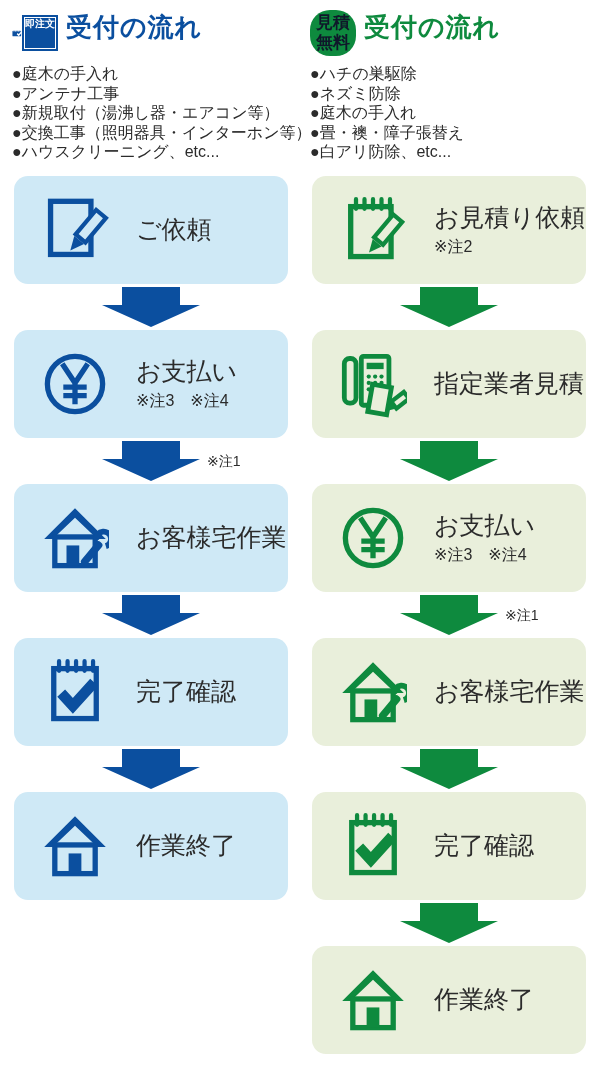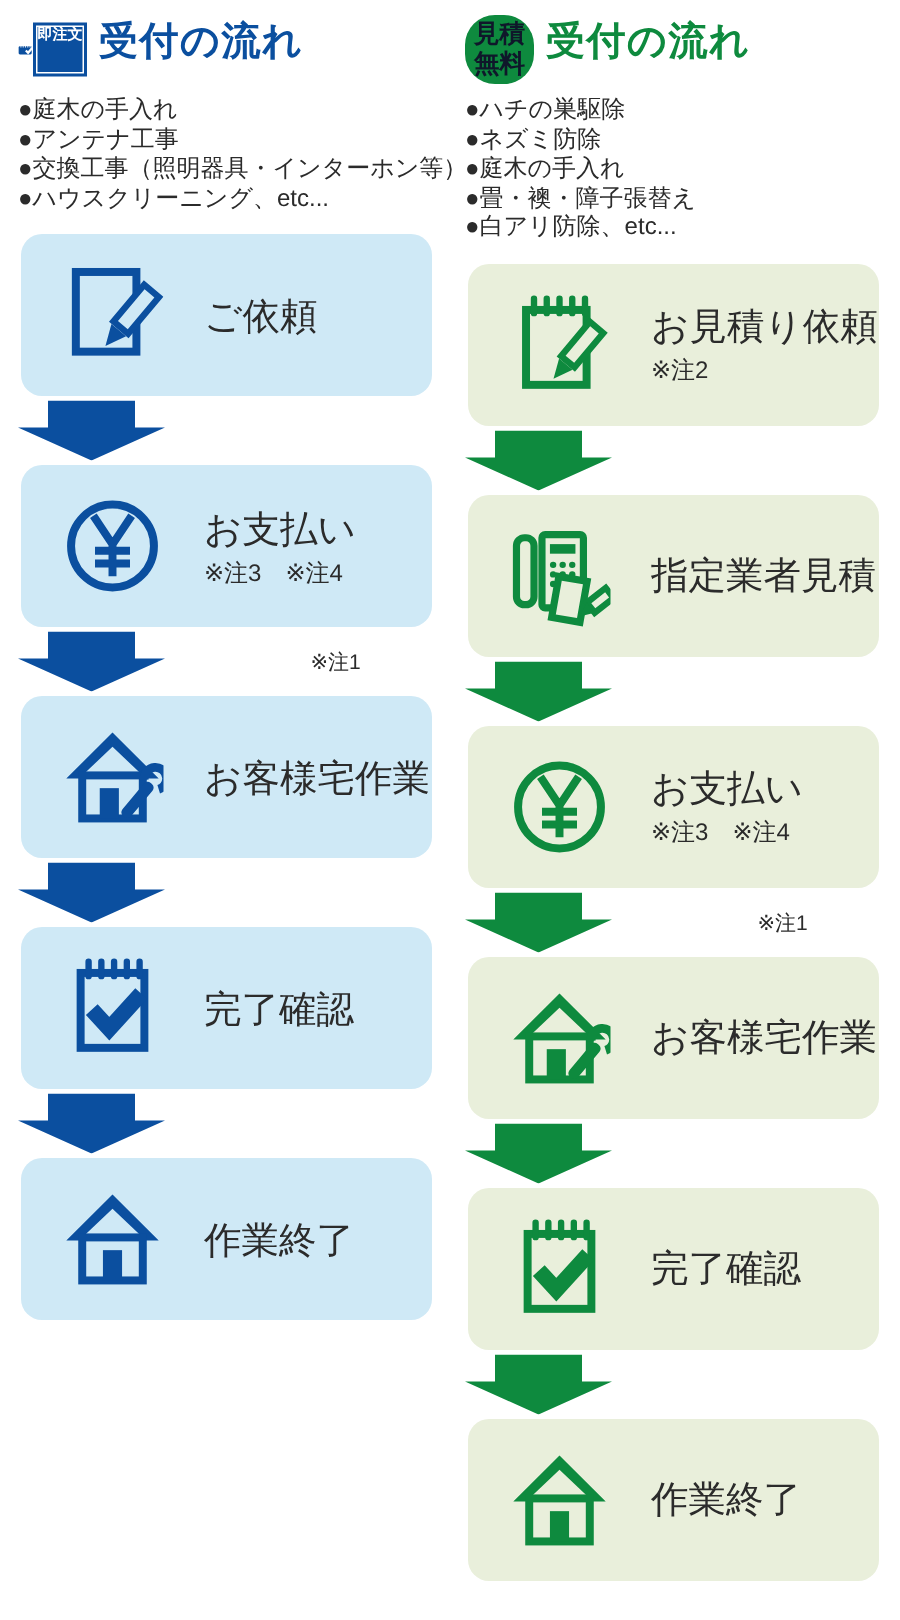--- a/index.html
+++ b/index.html
@@ -41,21 +41,21 @@
   .col.right .box{background:var(--greenlight);}
   .icon{flex:none;width:74px;height:74px;display:flex;align-items:center;justify-content:center;}
   .col.left .icon{color:var(--blue);}
   .col.right .icon{color:var(--green);}
   .col.left .knock{fill:var(--bluelight);}
   .col.right .knock{fill:var(--greenlight);}
   .stept{margin-left:24px;}
   .label{font-size:25px;font-weight:500;color:var(--text);white-space:nowrap;}
   .note{font-size:16px;font-weight:500;color:var(--text);margin-top:3px;white-space:nowrap;}
 
-  .arrow-row{height:46px;position:relative;display:flex;align-items:center;}
+  .arrow-row{height:46px;position:relative;display:flex;align-items:center;justify-content:center;}
   .col.left .arrow-row svg{fill:var(--blue);}
   .col.right .arrow-row svg{fill:var(--green);}
   .arrow-note{position:absolute;left:calc(50% + 56px);top:15px;font-size:14px;font-weight:500;color:var(--text);}
 </style>
 </head>
 <body>
 
 <div class="col left">
 
   <div class="hdr">
@@ -66,20 +66,21 @@
         <path d="M24,19 L31,26 L44,11" stroke="#fff" stroke-width="7" fill="none"></path>
       </svg>
       <div class="badge-blue-label">即注文</div>
     </div>
     <h1 class="title">受付の流れ</h1>
   </div>
 
   <div class="services">
     <div>●庭木の手入れ</div>
     <div>●アンテナ工事</div>
+    <div>●新規取付（湯沸し器・エアコン等）</div>
     <div>●交換工事（照明器具・インターホン等）</div>
     <div>●ハウスクリーニング、etc...</div>
   </div>
 
   <div class="box">
     <span class="icon">
       <svg viewBox="0 0 64 64" width="68" height="68" stroke="currentColor" fill="none">
         <rect x="9" y="5" width="38" height="50" stroke-width="5"></rect>
         <g transform="rotate(40 43 33)">
           <rect class="knock" x="37" y="12" width="12" height="30" stroke-width="4"></rect>

